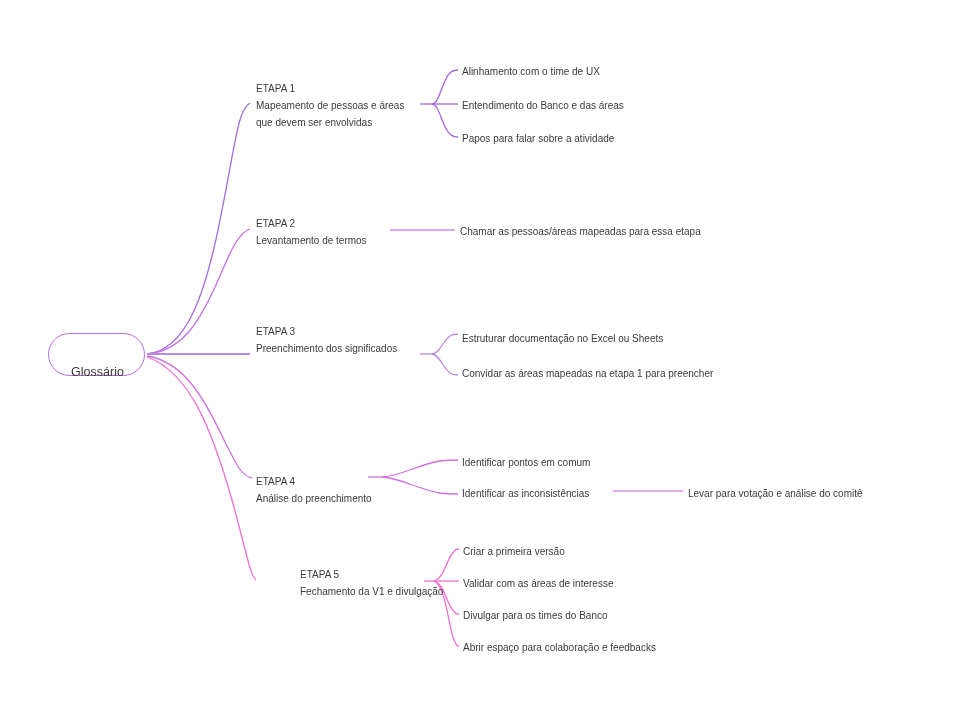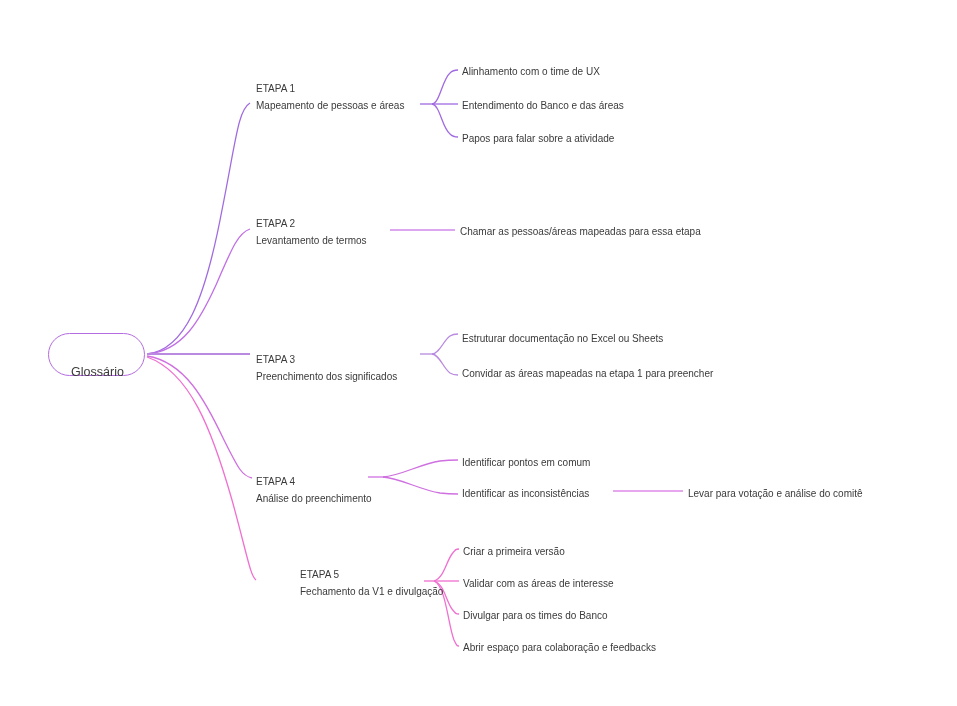--- a/index.html
+++ b/index.html
@@ -99,32 +99,33 @@
     <path d="M 434 581 C 446 586 448 625 454 640 C 457 646 457 646 459 646" fill="none" stroke="#f06fd0" stroke-width="1.3"></path>
   </svg>
 
   <div class="root-node">
     <div class="root-text">Glossário</div>
   </div>
 
   <div class="node-label branch-label" style="left:256px; top:80px;">
     <span class="etapa">ETAPA 1</span>
     <span class="desc">Mapeamento de pessoas e áreas</span>
+    <span class="desc">que devem ser envolvidas</span>
   </div>
   <div class="node-label" style="left:462px; top:63px;">Alinhamento com o time de UX</div>
   <div class="node-label" style="left:462px; top:97px;">Entendimento do Banco e das áreas</div>
   <div class="node-label" style="left:462px; top:130px;">Papos para falar sobre a atividade</div>
 
   <div class="node-label branch-label" style="left:256px; top:215px;">
     <span class="etapa">ETAPA 2</span>
     <span class="desc">Levantamento de termos</span>
   </div>
   <div class="node-label" style="left:460px; top:223px;">Chamar as pessoas/áreas mapeadas para essa etapa</div>
 
-  <div class="node-label branch-label" style="left:256px; top:351px;">
+  <div class="node-label branch-label" style="left:256px; top:323px;">
     <span class="etapa">ETAPA 3</span>
     <span class="desc">Preenchimento dos significados</span>
   </div>
   <div class="node-label" style="left:462px; top:330px;">Estruturar documentação no Excel ou Sheets</div>
   <div class="node-label" style="left:462px; top:365px;">Convidar as áreas mapeadas na etapa 1 para preencher</div>
 
   <div class="node-label branch-label" style="left:256px; top:473px;">
     <span class="etapa">ETAPA 4</span>
     <span class="desc">Análise do preenchimento</span>
   </div>

